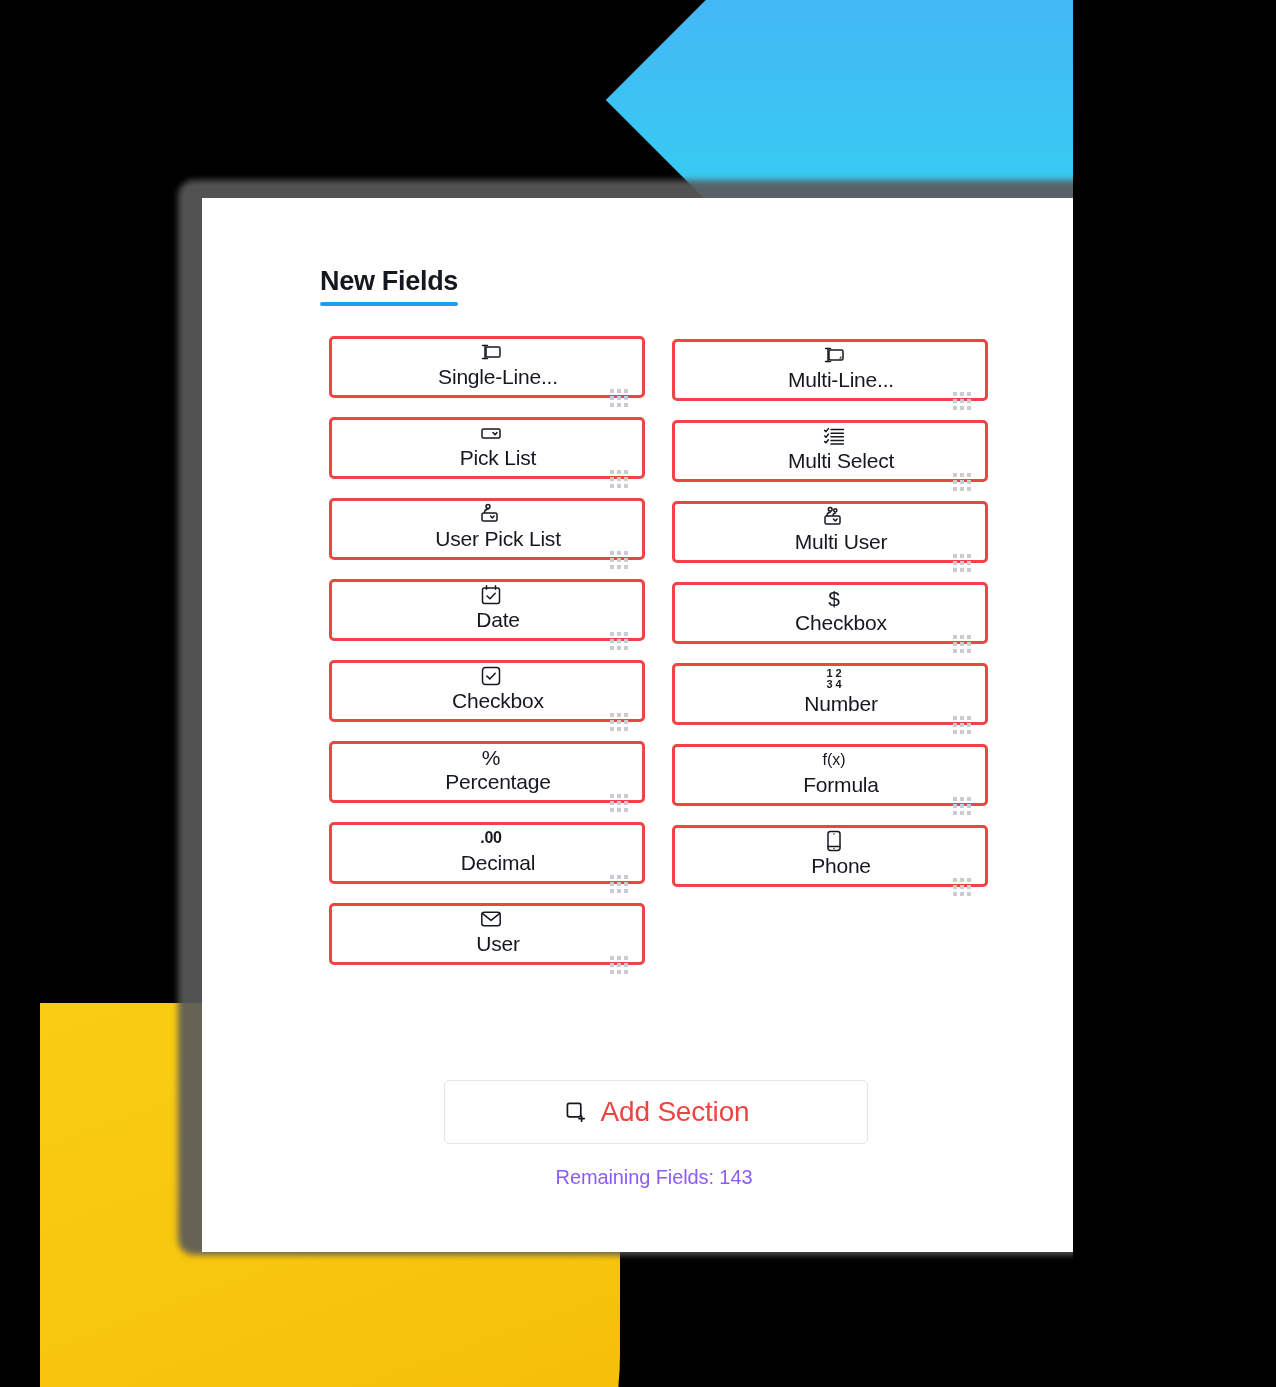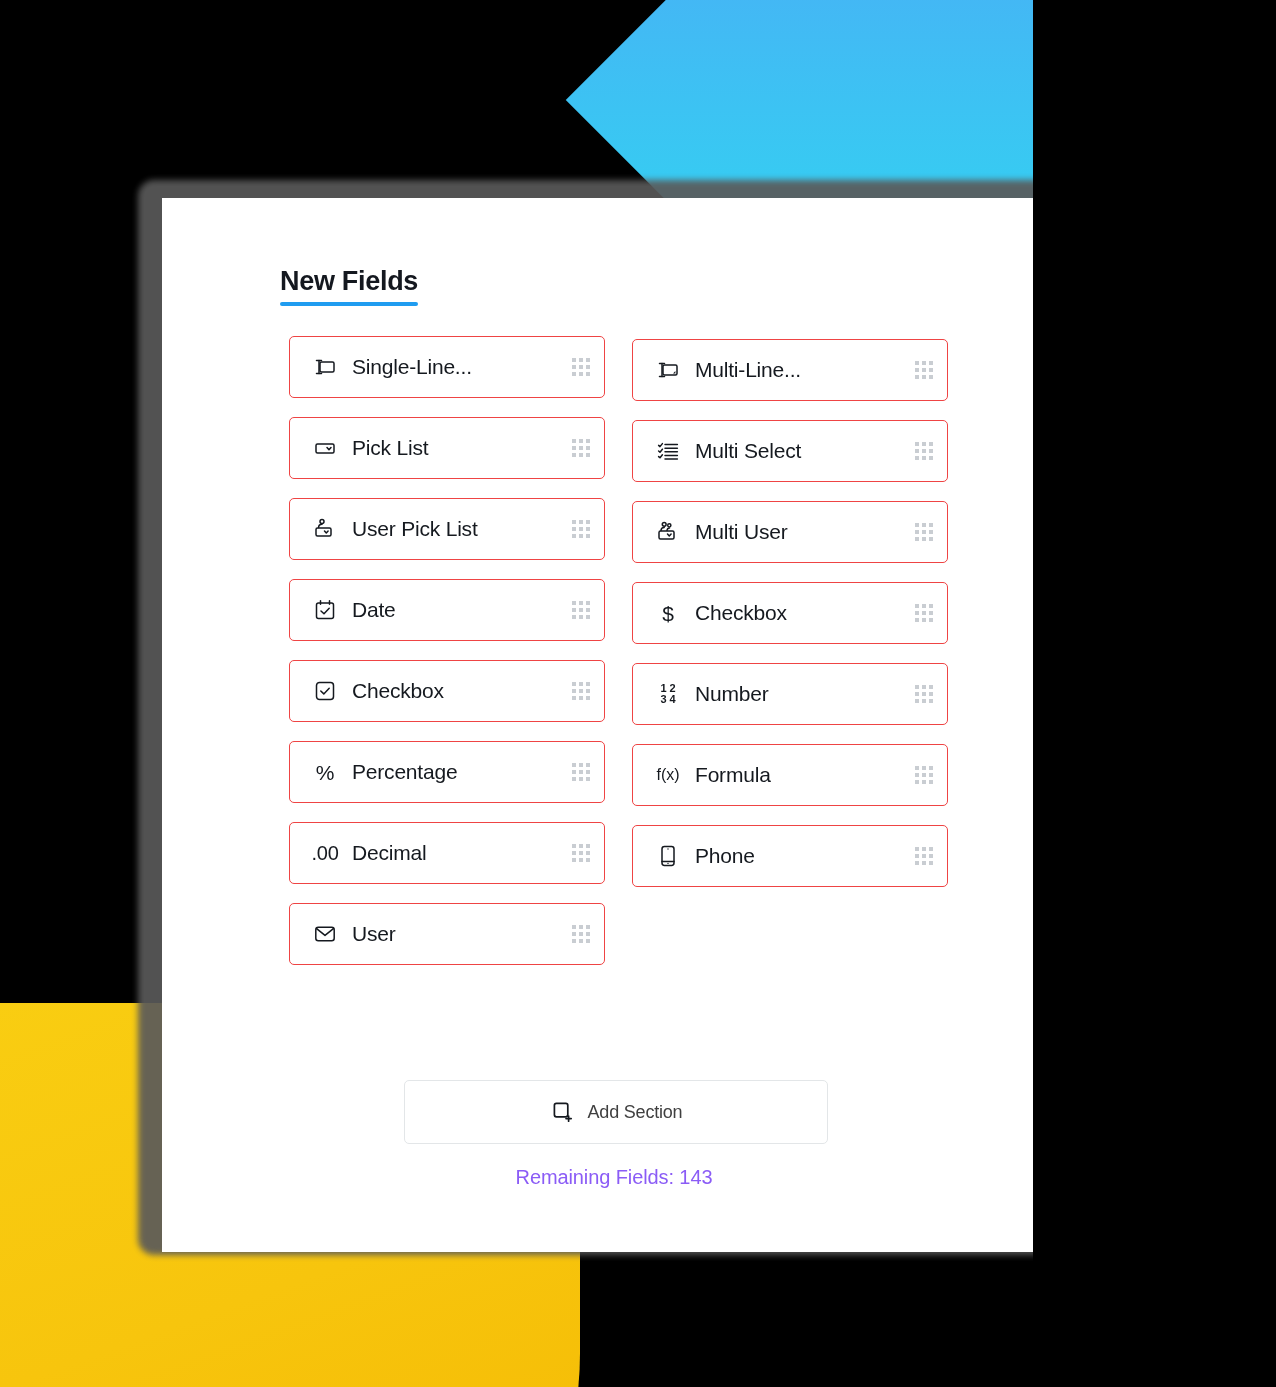--- a/index.html
+++ b/index.html
@@ -3,21 +3,21 @@
 <meta charset="utf-8">
 <style>
   html,body{margin:0;padding:0;}
   body{
     width:1276px;height:1387px;
     background:#000000;
     font-family:"Liberation Sans", sans-serif;
     overflow:hidden;
     position:relative;
   }
-  #stage{position:absolute;inset:0;width:1033px;height:1387px;overflow:hidden;}
+  #stage{position:absolute;inset:0;width:1033px;height:1387px;overflow:hidden;margin-left:40px;}
 
   
   .deco{position:absolute;}
   #blue-diamond{
     left:690px;top:-200px;
     width:600px;height:600px;
     transform:rotate(45deg);
     background:linear-gradient(135deg,#55BBF6 0%,#45B5F5 35%,#2FD8F0 75%,#25E7EC 100%);
   }
   #yellow-half{
@@ -66,39 +66,40 @@
     width:660px;
   }
   .col-wrap{display:flex;gap:27px;}
   .col{display:flex;flex-direction:column;}
   .col-left{width:316px;gap:19px;}
   .col-right{width:316px;gap:19px;padding-top:3px;}
 
   .field-row{
     height:62px;
     box-sizing:border-box;
-    border:1px solid #ef4444;
+    border:3px solid #ef4444;
     border-radius:5px;
     background:#fff;
     display:flex;align-items:center;
     padding:0 14px 0 22px;
     cursor:grab;
     position:relative;
+    flex-direction:column;
   }
   .field-ico{
     width:26px;height:26px;flex:none;
     display:flex;align-items:center;justify-content:center;
     color:#15191f;
   }
   .field-ico svg{display:block;}
   .glyph{
     font-size:21px;line-height:1;color:#15191f;
     font-family:"Liberation Sans", sans-serif;
   }
-  .glyph.small{font-size:20px;font-weight:400;letter-spacing:-.3px;}
+  .glyph.small{font-size:16px;font-weight:700;letter-spacing:-.3px;}
   .glyph.fx{font-size:16px;}
   .num-grid{
     display:grid;grid-template-columns:1fr 1fr;
     gap:0 3px;font-size:11px;line-height:11px;font-weight:600;color:#15191f;
   }
   .field-label{
     margin-left:14px;
     font-size:21px;color:#15191f;letter-spacing:-.2px;
     white-space:nowrap;
   }
@@ -111,21 +112,21 @@
   .drag-handle i{display:block;width:4px;height:4px;background:#c9cdd2;}
 
   
   #add-section{
     position:absolute;left:242px;top:882px;
     width:424px;height:64px;box-sizing:border-box;
     border:1px solid #e3e6e8;border-radius:5px;background:#fff;
     display:flex;align-items:center;justify-content:center;gap:12px;
     cursor:pointer;
   }
-  #add-section .lbl{font-size:18px;color:#404040;letter-spacing:-.2px;}
+  #add-section .lbl{font-size:28px;color:#ef4444;letter-spacing:-.2px;}
   #remaining{
     position:absolute;left:0;right:0;top:968px;
     text-align:center;font-size:20px;color:#8b5cf6;letter-spacing:-.1px;
     cursor:pointer;
   }
 </style>
 </head>
 <body>
 
 <div id="stage">

